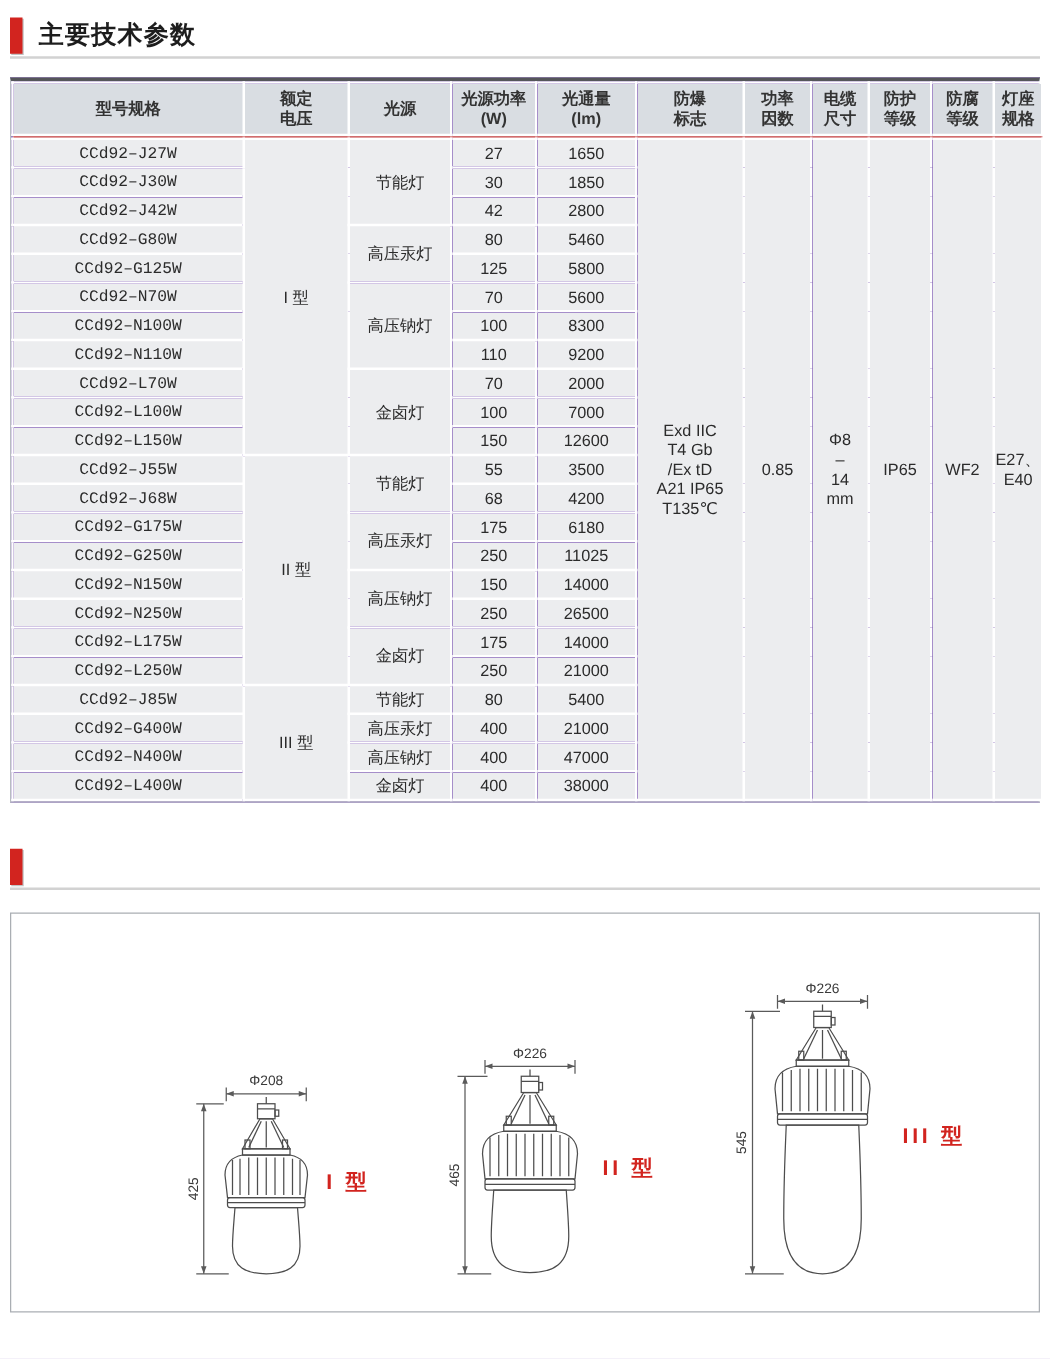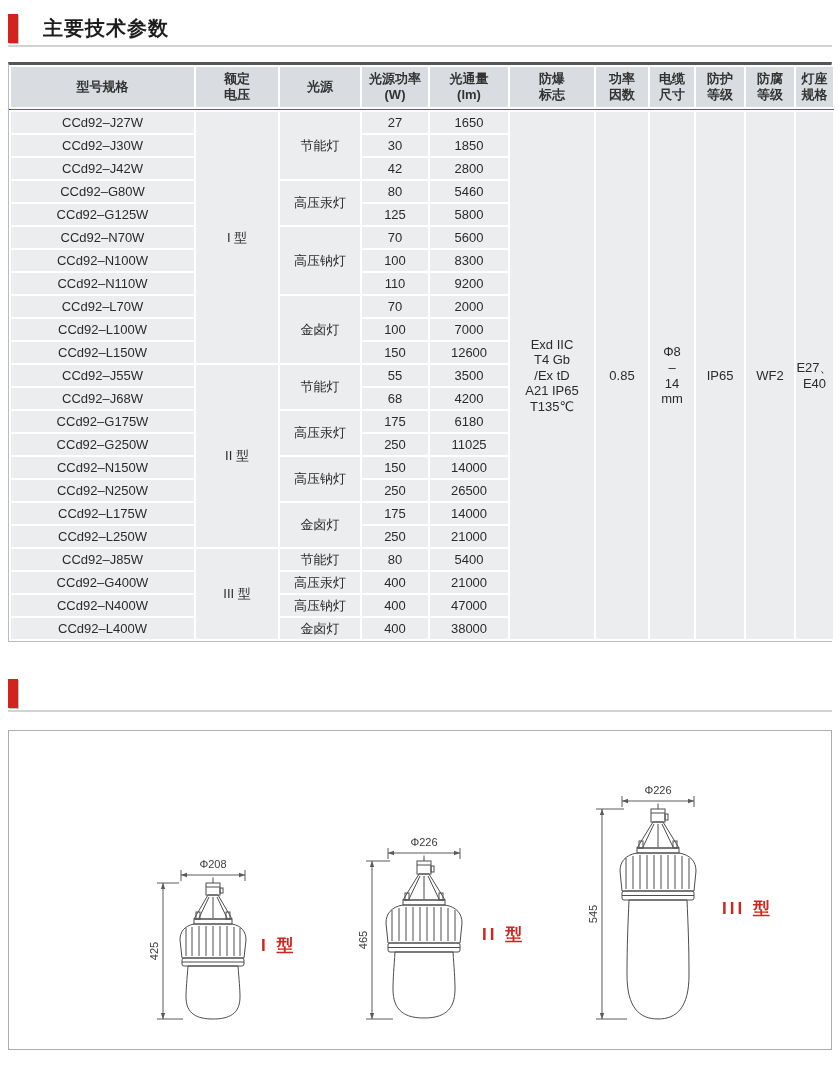--- a/index.html
+++ b/index.html
@@ -10,21 +10,20 @@
     color:#2b2b2b; position:relative; overflow:hidden;
   }
   .page { padding-top:14px; }
 
   
   .section-header {
     display:flex; align-items:center;
     margin:0 8px 0 8px;
     border-bottom:2px solid #d2d2d2;
     padding-bottom:2px;
-    gap:12px;
   }
   .bullet {
     width:10px; height:29px; background:#d2241f;
     margin-right:13px; flex:0 0 auto;
     box-shadow:1px 1px 0 rgba(120,120,120,.45);
   }
   .section-title {
     font-size:20px; font-weight:bold; color:#1d1d1d;
     letter-spacing:1px; line-height:29px;
   }
@@ -49,21 +48,21 @@
     background:#d9dde2; height:42px;
     font-weight:bold; color:#333333; font-size:13px;
   }
   tr.redline td {
     border:none; height:3px; padding:0;
     background:#c23b3c;
   }
   table.spec tbody td {
     background:#ecedef; height:23px; color:#2b2b2b;
   }
-  td.model { font-size:13.5px; }
+  td.model { font-size:13.5px;font-family:Liberation Mono, monospace; }
   .pre { white-space:pre-line; }
 
   .note {
     margin:10px 8px 0 10px;
     color:#e60012; font-size:13.5px; font-weight:bold;
     letter-spacing:.5px;
   }
 
   .sh2 { margin-top:37px; }
 

